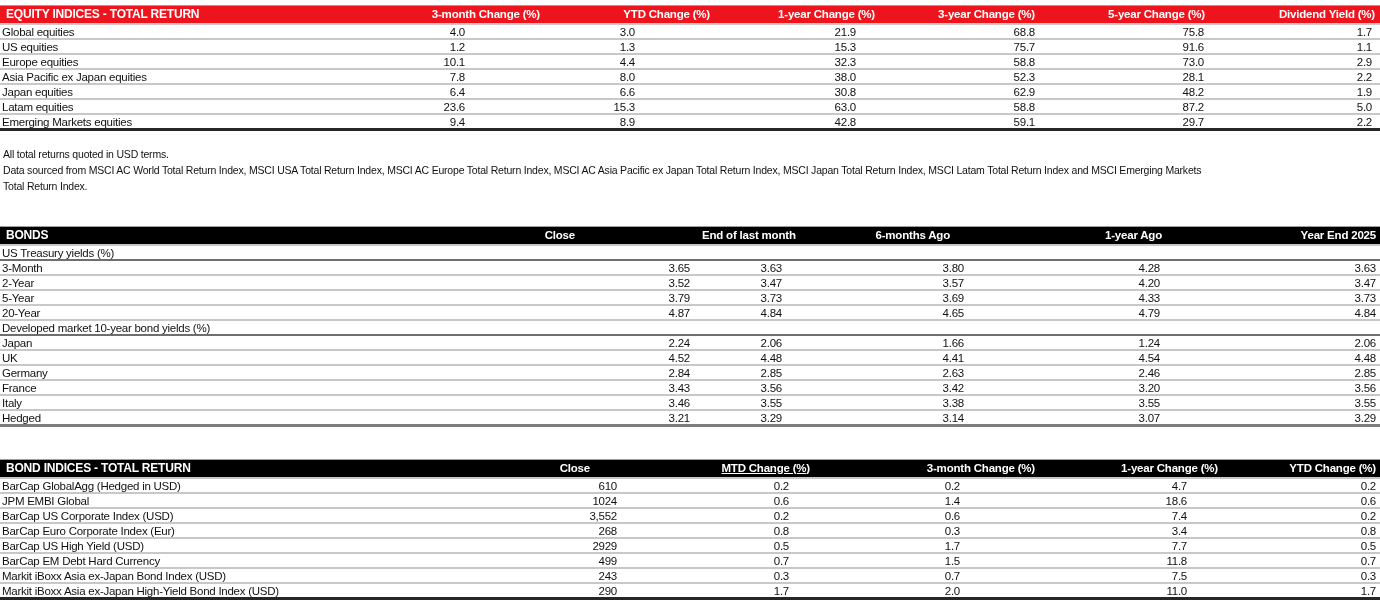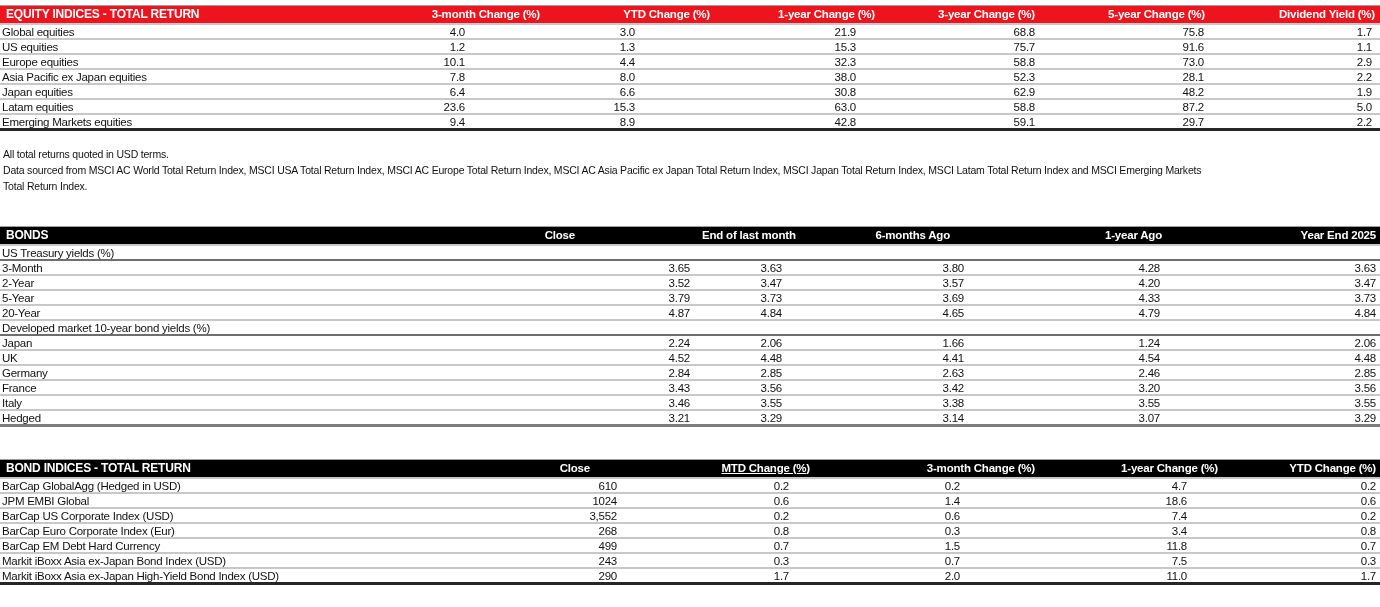--- a/index.html
+++ b/index.html
@@ -330,20 +330,28 @@
         </tr>
         <tr>
           <td class="label">BarCap Euro Corporate Index (Eur)</td>
           <td class="num">268</td>
           <td class="num">0.8</td>
           <td class="num">0.3</td>
           <td class="num">3.4</td>
           <td class="num">0.8</td>
         </tr>
         <tr>
+          <td class="label">BarCap US High Yield (USD)</td>
+          <td class="num">2929</td>
+          <td class="num">0.5</td>
+          <td class="num">1.7</td>
+          <td class="num">7.7</td>
+          <td class="num">0.5</td>
+        </tr>
+        <tr>
           <td class="label">BarCap EM Debt Hard Currency</td>
           <td class="num">499</td>
           <td class="num">0.7</td>
           <td class="num">1.5</td>
           <td class="num">11.8</td>
           <td class="num">0.7</td>
         </tr>
         <tr>
           <td class="label">Markit iBoxx Asia ex-Japan Bond Index (USD)</td>
           <td class="num">243</td>

